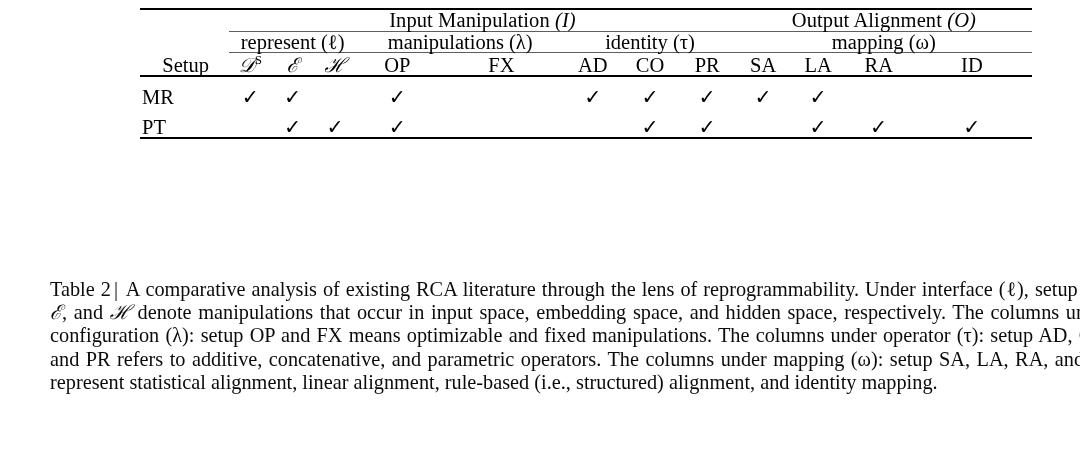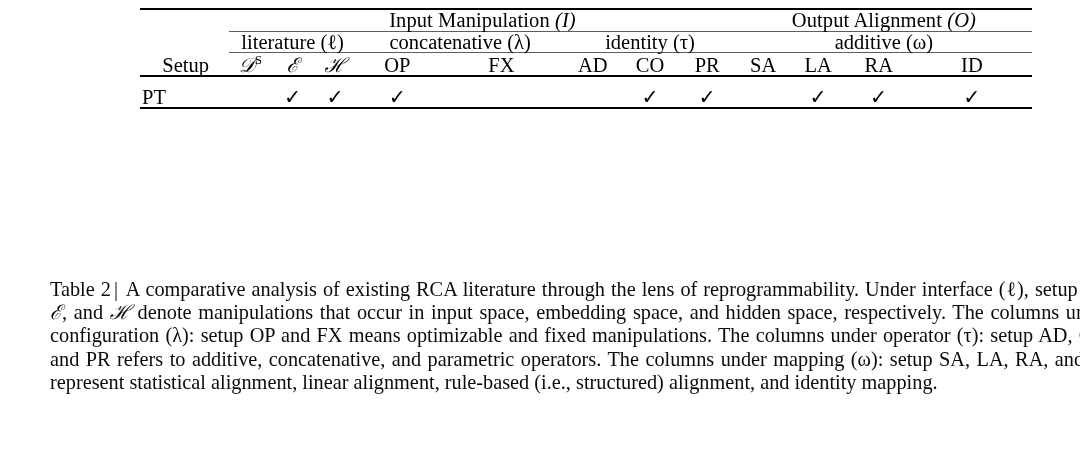--- a/index.html
+++ b/index.html
@@ -169,33 +169,33 @@
               <span class="ul"></span>
             </td>
         <td colspan="4">
               <span class="ul"></span>
             </td>
       </tr>
 
       <tr class="row-h2">
         <td></td>
         <td colspan="3" class="sub-title">
-          <span>literature</span>
+          <span>represent</span>
           <span>(ℓ)</span>
         </td>
         <td colspan="2" class="sub-title">
-          <span>concatenative</span>
+          <span>manipulations</span>
           <span>(λ)</span>
         </td>
         <td colspan="3" class="sub-title">
           <span>identity</span>
           <span>(τ)</span>
         </td>
         <td colspan="4" class="sub-title">
-          <span>additive</span>
+          <span>mapping</span>
           <span>(ω)</span>
         </td>
       </tr>
 
       <tr class="grp-rule">
         <td></td>
         <td colspan="3">
               <span class="ul"></span>
             </td>
         <td colspan="2">
@@ -228,20 +228,35 @@
         <td class="colhead">SA</td>
         <td class="colhead">LA</td>
         <td class="colhead">RA</td>
         <td class="colhead">ID</td>
       </tr>
 
       <tr class="rule-mid">
         <td colspan="13"></td>
       </tr>
 
+      <tr class="row-data">
+        <td class="setup-cell">MR</td>
+        <td class="check">✓</td>
+        <td class="check">✓</td>
+        <td class="check"></td>
+        <td class="check">✓</td>
+        <td class="check"></td>
+        <td class="check">✓</td>
+        <td class="check">✓</td>
+        <td class="check">✓</td>
+        <td class="check">✓</td>
+        <td class="check">✓</td>
+        <td class="check"></td>
+        <td class="check"></td>
+      </tr>
 
       <tr class="row-data">
         <td class="setup-cell">PT</td>
         <td class="check"></td>
         <td class="check">✓</td>
         <td class="check">✓</td>
         <td class="check">✓</td>
         <td class="check"></td>
         <td class="check"></td>
         <td class="check">✓</td>

